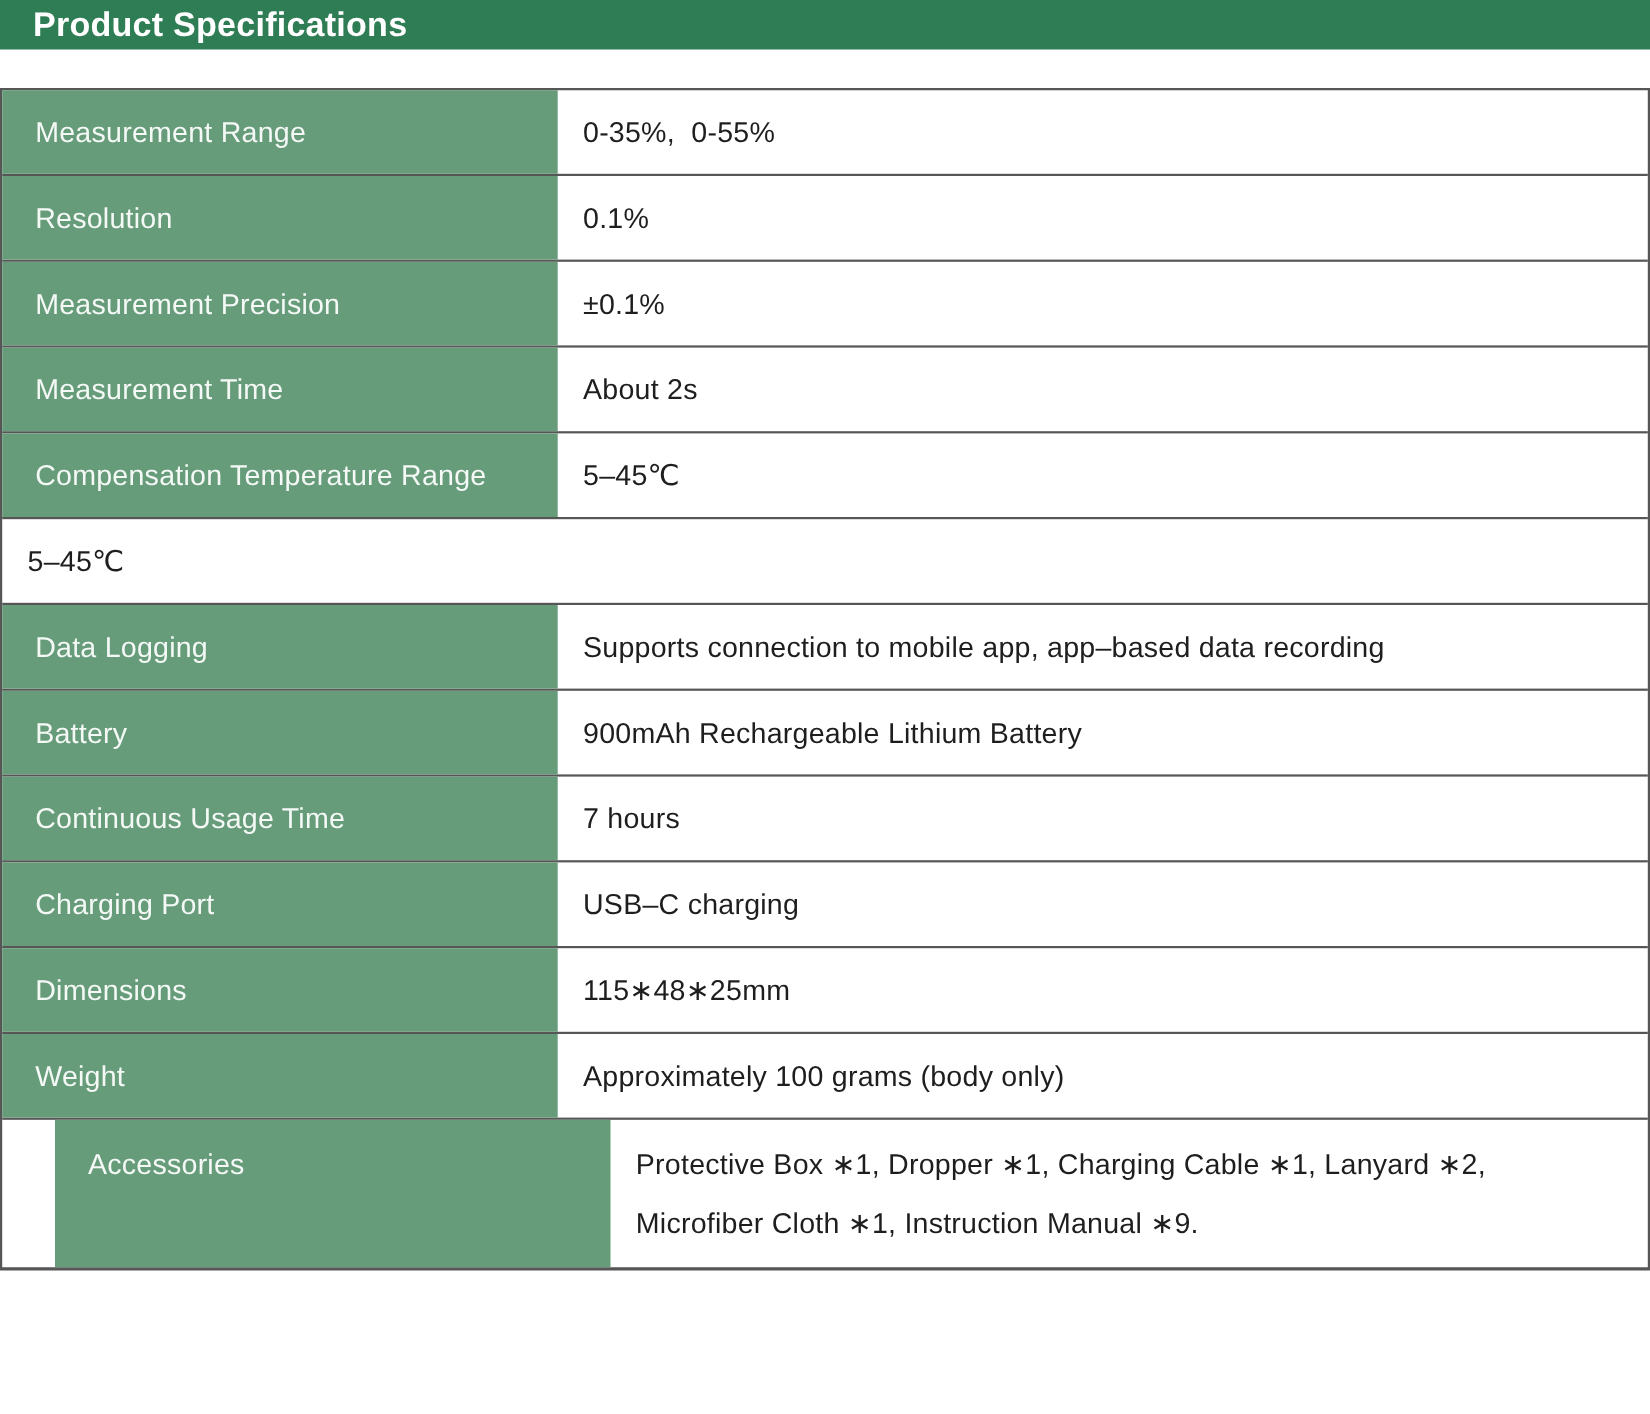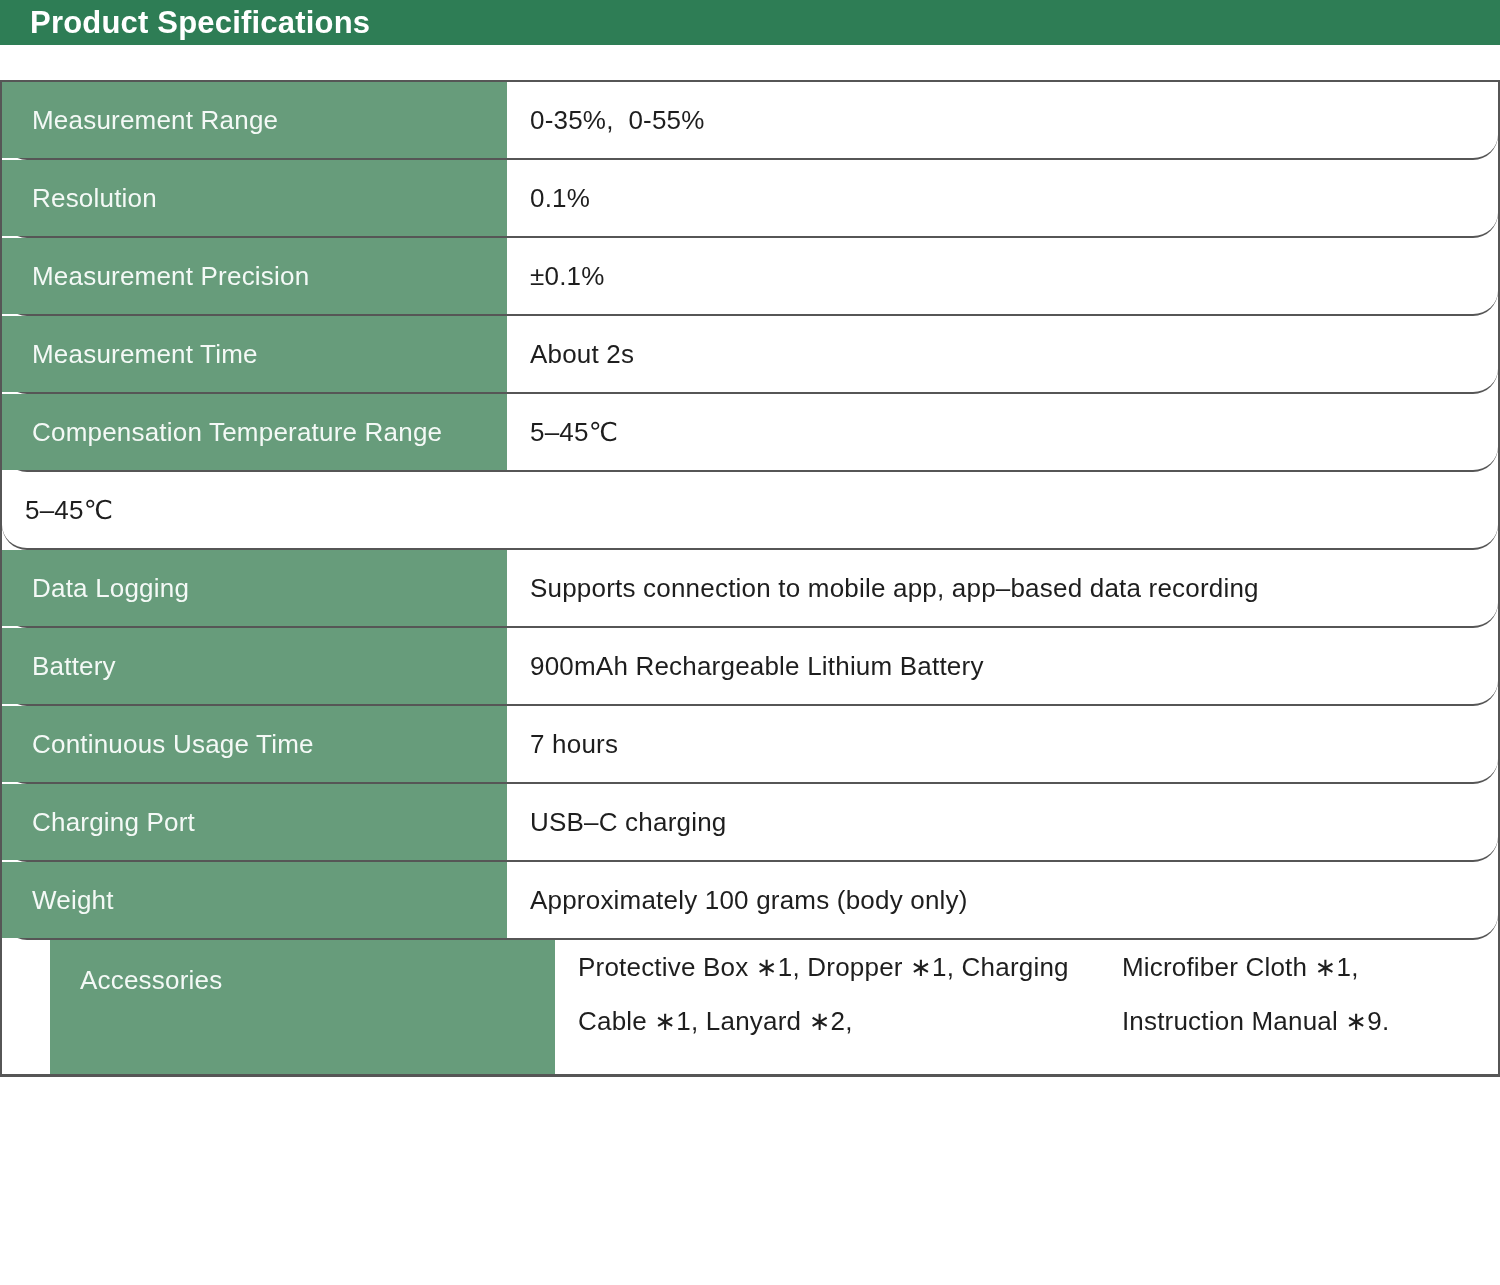--- a/index.html
+++ b/index.html
@@ -29,21 +29,20 @@
   .spec-table{
     margin-top:35px;
     width:1500px;
     border:2px solid var(--border-gray);
     border-bottom-width:3px;
   }
   .row{
     display:flex;
     height:78px;
     border-bottom:2px solid var(--border-gray);
-    border-radius:25px;
   }
   .row:last-child{border-bottom:none;padding-left:48px;}
   .row-tall{height:134px;}
   .cell{font-size:26px;}
   .label{
     width:505px;flex:0 0 505px;
     background:var(--label-green);
     color:var(--label-text);
     padding-left:30px;
     display:flex;align-items:center;
@@ -55,21 +54,21 @@
     display:flex;align-items:center;
     color:var(--value-text);
     white-space:pre-wrap;
     letter-spacing:0.2px;
   }
   .label-top{
     align-items:flex-start;
     padding-top:25px;
   }
   .value-multi{
-    flex-direction:row;
+    flex-direction:column;
     justify-content:center;
     align-items:flex-start;
     line-height:54px;
   }
 </style>
 </head>
 <body>
 
 <header class="titlebar">
   <h1>Product Specifications</h1>
@@ -120,20 +119,24 @@
   <div class="row">
     <div class="cell label">Continuous Usage Time</div>
     <div class="cell value">7 hours</div>
   </div>
 
   <div class="row">
     <div class="cell label">Charging Port</div>
     <div class="cell value">USB–C charging</div>
   </div>
 
+  <div class="row">
+    <div class="cell label">Dimensions</div>
+    <div class="cell value">115∗48∗25mm</div>
+  </div>
 
   <div class="row">
     <div class="cell label">Weight</div>
     <div class="cell value">Approximately 100 grams (body only)</div>
   </div>
 
   <div class="row row-tall">
     <div class="cell label label-top">Accessories</div>
     <div class="cell value value-multi">
       <div>Protective Box ∗1, Dropper ∗1, Charging Cable ∗1, Lanyard ∗2,</div>

